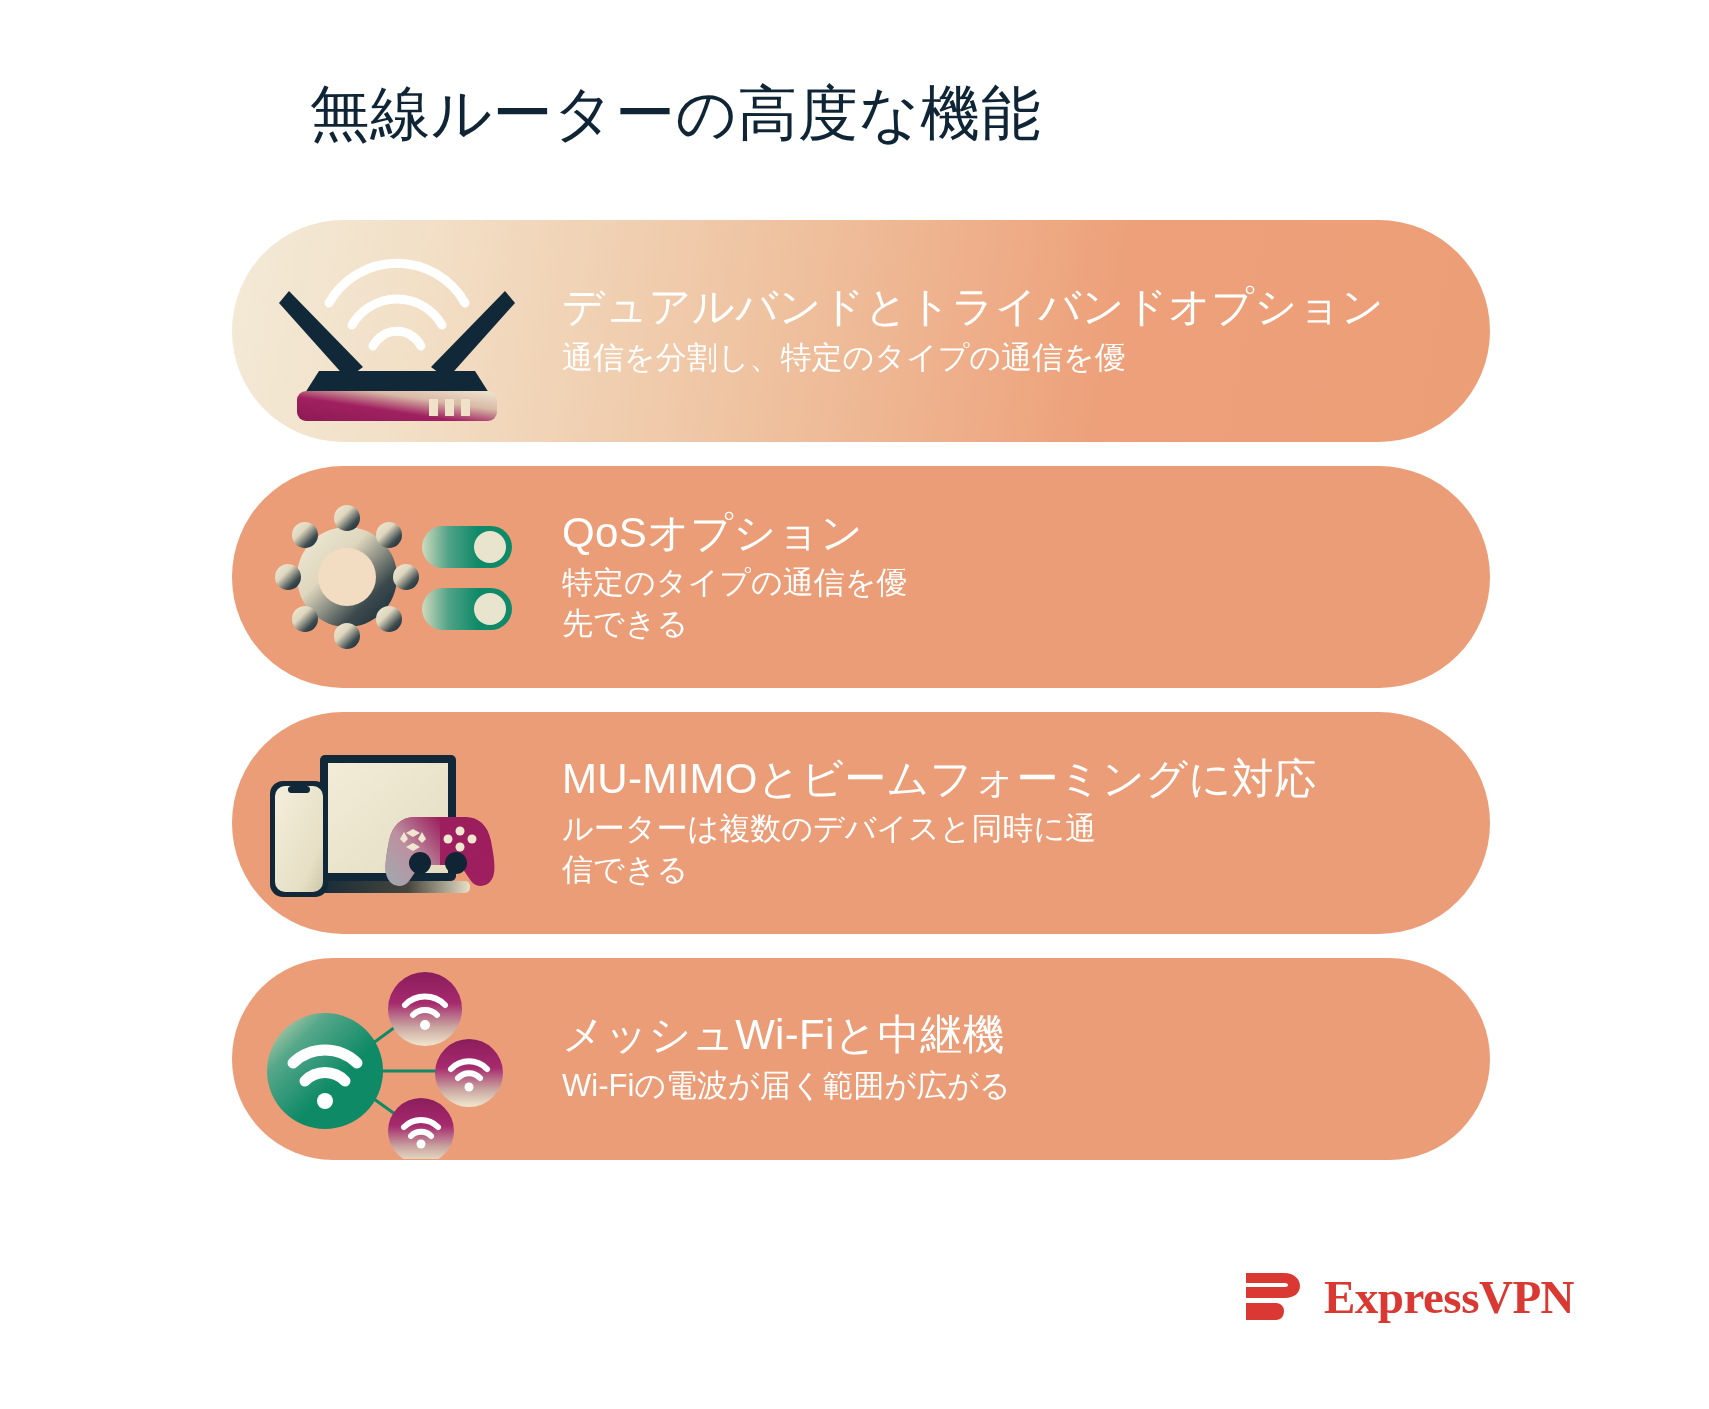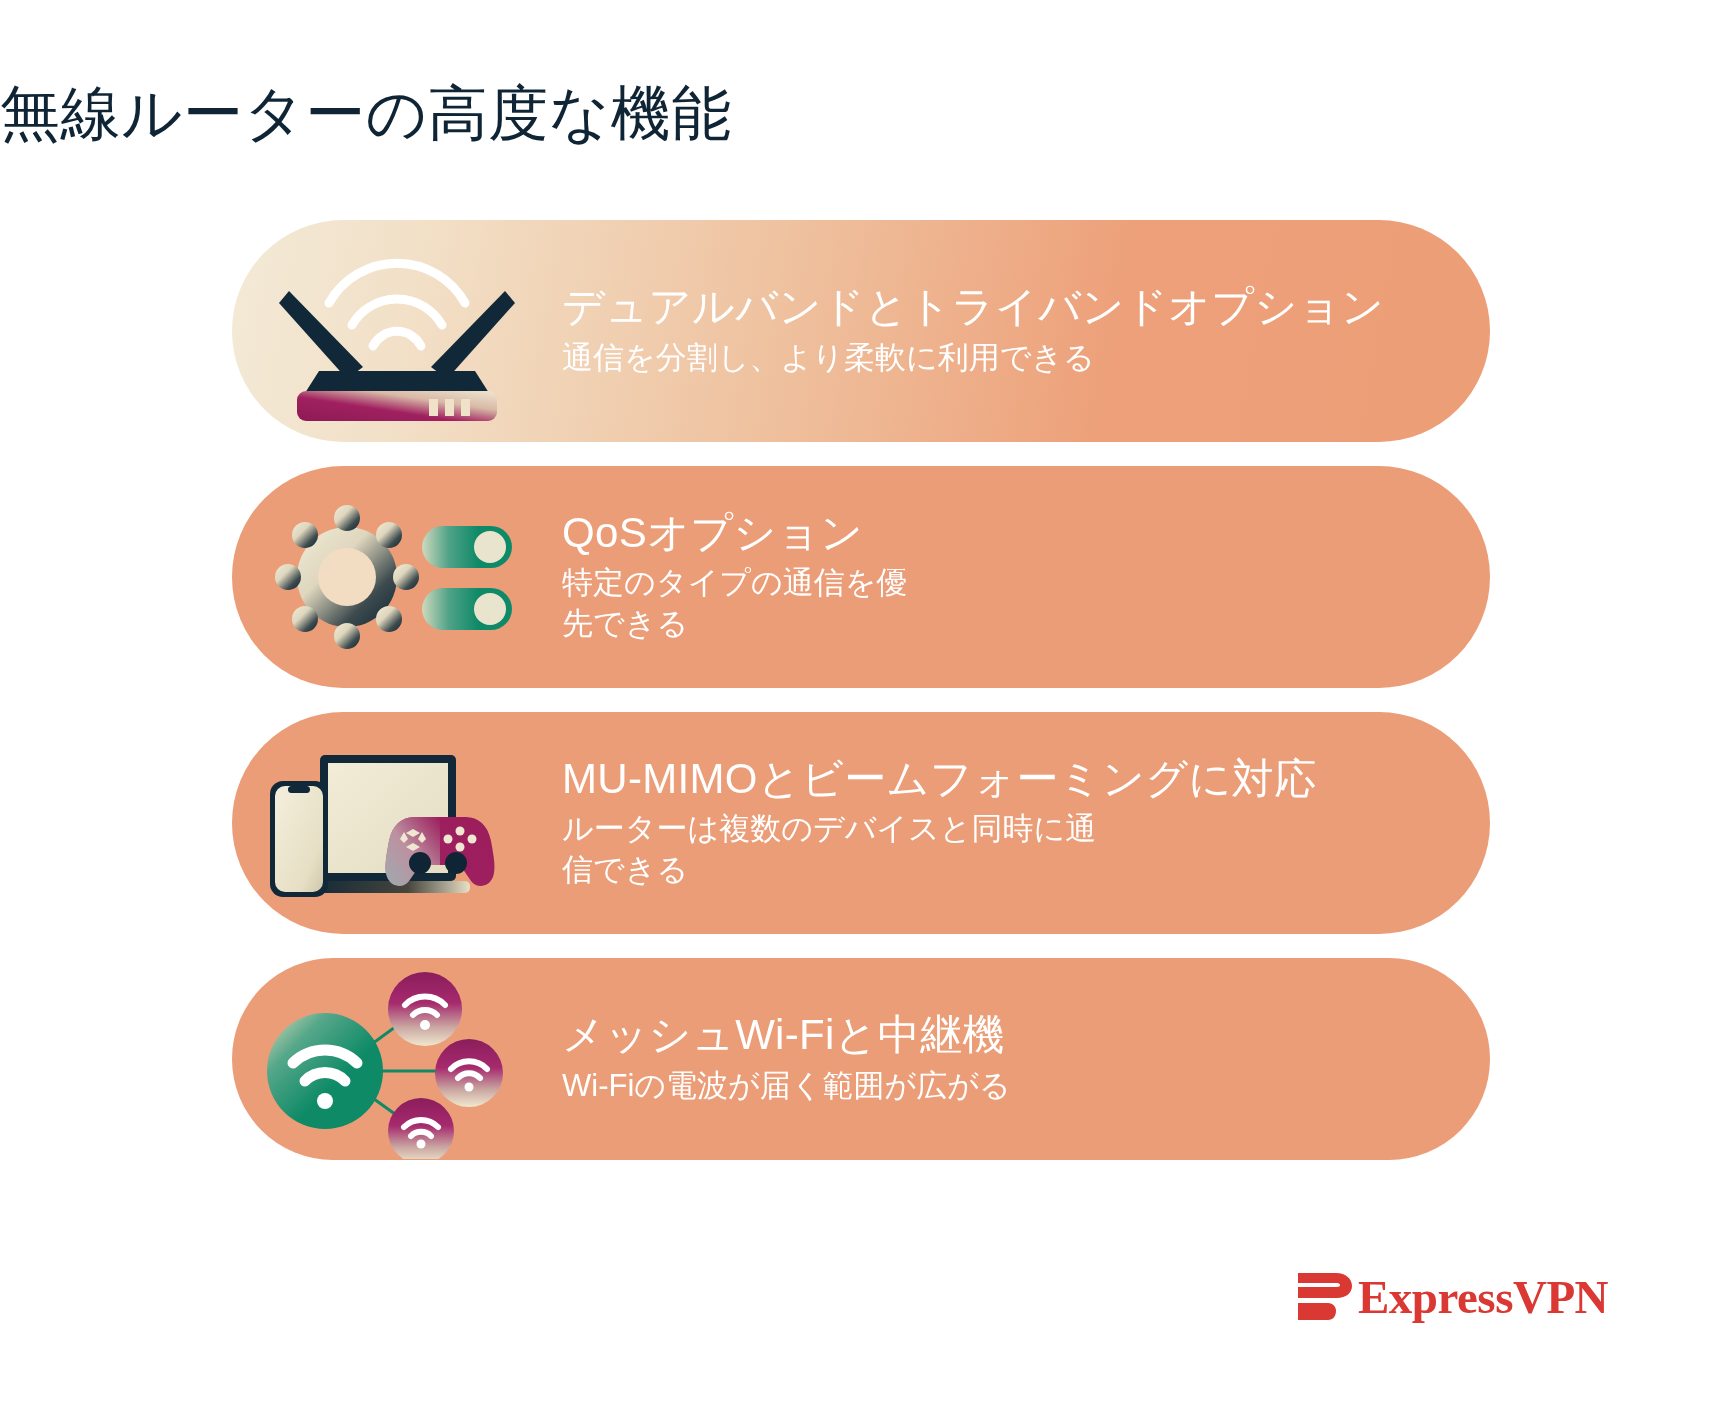--- a/index.html
+++ b/index.html
@@ -14,21 +14,21 @@
     font-family: "Liberation Sans", "DejaVu Sans", sans-serif;
     overflow: hidden;
   }
 
   
   .page-title {
     position: absolute;
     top: 78px;
     left: 0;
     width: 1351px;
-    text-align: left;
+    text-align: center;
     font-size: 60px;
     line-height: 1.2;
     color: #0f2535;
     font-weight: 400;
     letter-spacing: 0.5px;
   }
 
   
   .cards {
     position: absolute;
@@ -82,25 +82,25 @@
     font-size: 31px;
     line-height: 1.32;
     font-weight: 400;
     margin: 0;
     white-space: pre-line;
   }
 
   
   .logo {
     position: absolute;
-    left: 1292px;
+    left: 1240px;
     top: 1268px;
     display: flex;
     align-items: center;
-    gap: 4px;
+    gap: 22px;
   }
   .logo-mark { display: block; }
   .logo-word {
     font-family: "Liberation Serif", "DejaVu Serif", serif;
     font-size: 47px;
     font-weight: 700;
     color: #da3832;
     letter-spacing: -0.5px;
     line-height: 1;
   }
@@ -135,21 +135,21 @@
 
         <rect x="30" y="150" width="200" height="30" rx="9" fill="url(#routerBase)"></rect>
 
         <rect x="162" y="158" width="9" height="17" fill="#efe2c8"></rect>
         <rect x="178" y="158" width="9" height="17" fill="#efe2c8"></rect>
         <rect x="194" y="158" width="9" height="17" fill="#efe2c8"></rect>
       </svg>
     </div>
     <div class="card-text">
       <div class="card-title">デュアルバンドとトライバンドオプション</div>
-      <div class="card-desc">通信を分割し、より柔軟に利用できる</div>
+      <div class="card-desc">通信を分割し、特定のタイプの通信を優</div>
     </div>
   </div>
 
   <div class="card card-3">
     <div class="icon-slot">
       <svg width="270" height="170" viewBox="0 0 270 170" aria-hidden="true">
         <defs>
           <linearGradient id="gearG" x1="0" y1="0" x2="1" y2="1">
             <stop offset="0%" stop-color="#f2ecd8"></stop>
             <stop offset="38%" stop-color="#ded6bd"></stop>

